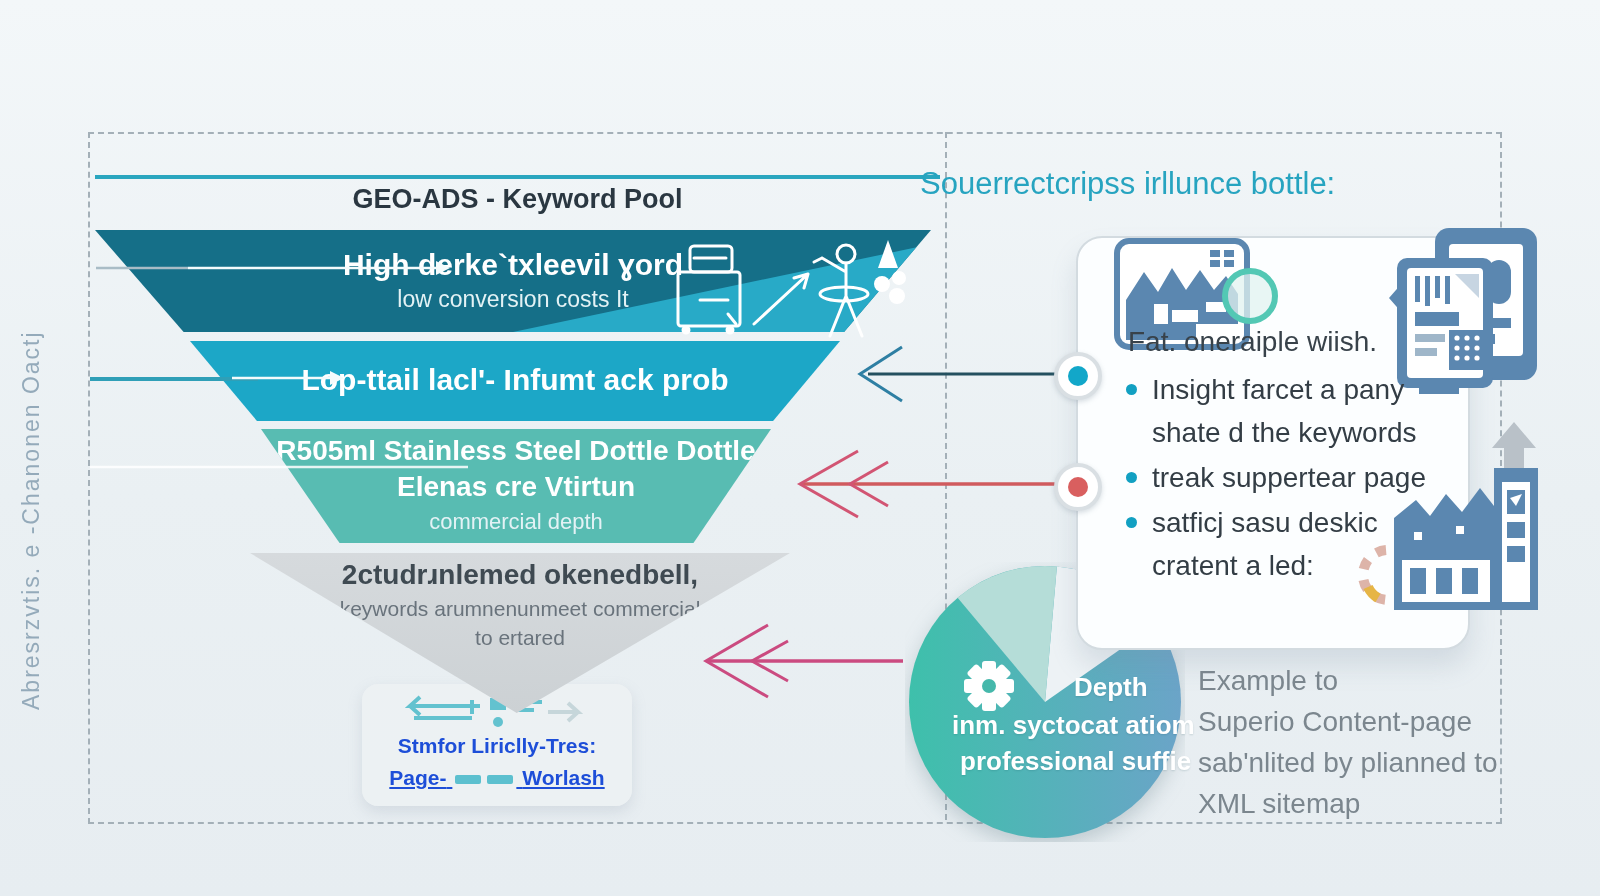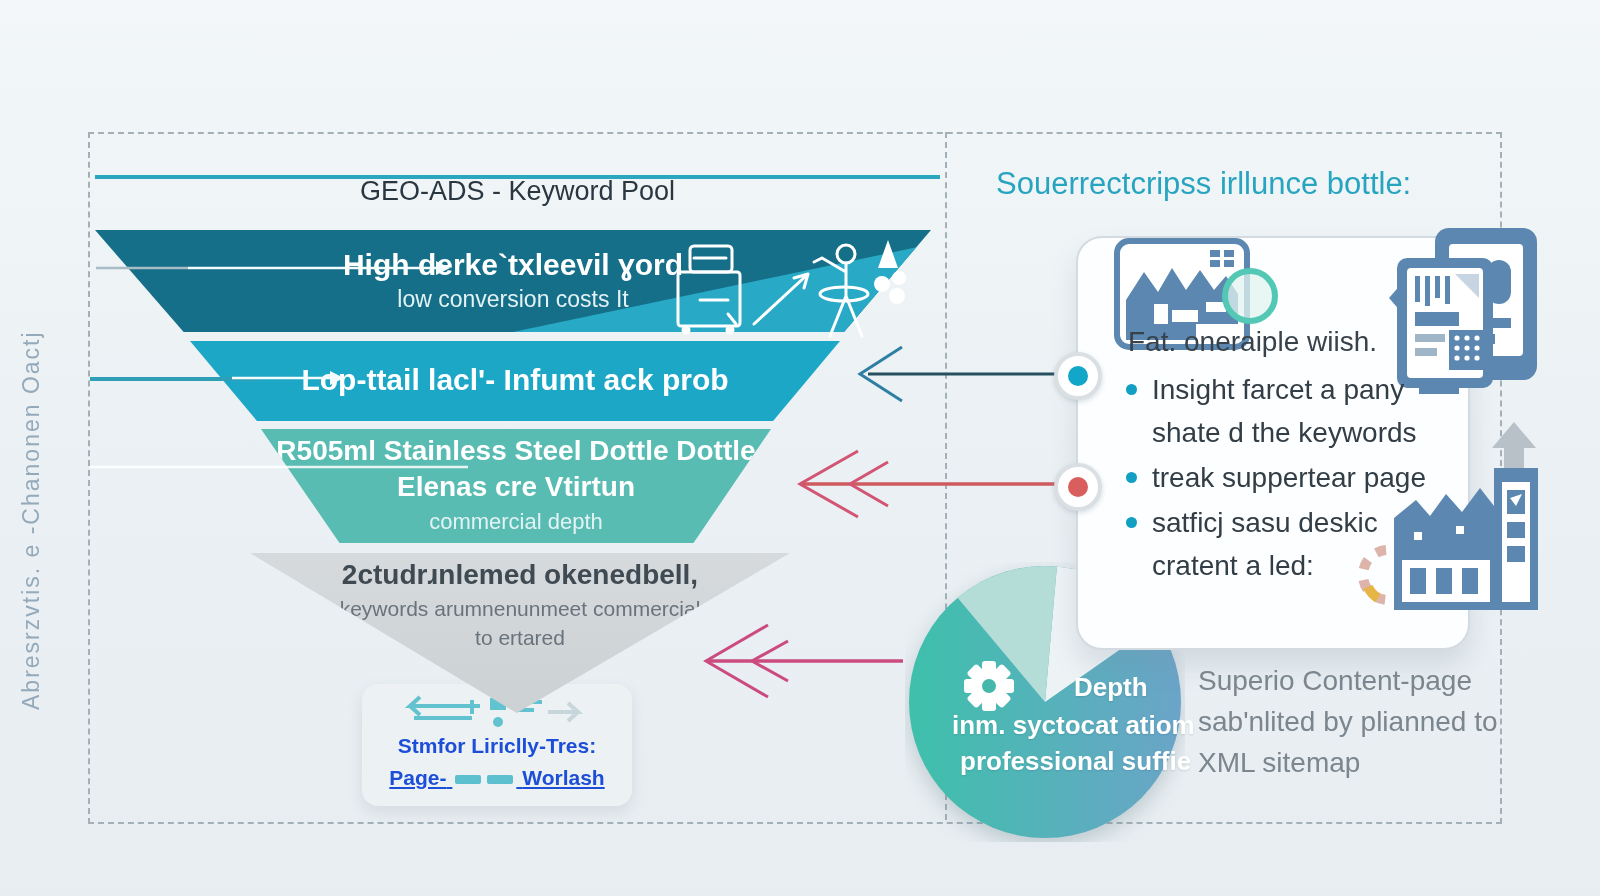--- a/index.html
+++ b/index.html
@@ -16,21 +16,21 @@
   
   .dash-rect{left:88px;top:132px;width:1410px;height:688px;border:2px dashed #a4b0b8;z-index:1;}
   .dash-div{left:945px;top:132px;height:688px;border-left:2px dashed #a4b0b8;z-index:1;}
 
   
   .side-label{left:18px;top:280px;height:430px;writing-mode:vertical-rl;transform:rotate(180deg);
               color:#94aaba;font-size:23px;letter-spacing:2px;z-index:2;}
 
   
   .top-line{left:95px;top:175px;width:845px;height:4px;background:#2aa6bf;z-index:2;}
-  .funnel-header{left:95px;top:176px;width:845px;font-size:27px;font-weight:400;color:#2a3741;z-index:2;}
+  .funnel-header{left:95px;top:184px;width:845px;font-size:27px;font-weight:700;color:#2a3741;z-index:2;}
   .layer{z-index:3;}
   .layer .t1{position:absolute;left:0;right:0;text-align:center;color:#fff;font-weight:700;}
   .layer .t2{position:absolute;left:0;right:0;text-align:center;color:#e3f2f5;}
   .l1{left:95px;top:230px;width:836px;height:102px;background:#156f88;
       clip-path:polygon(0 0,100% 0,89.6% 100%,10.6% 100%);}
   .l1 .shade{position:absolute;inset:0;background:#28aac7;
       clip-path:polygon(50% 100%,100% 14%,100% 100%);}
   .l2{left:190px;top:341px;width:650px;height:80px;background:#1ca7c7;
       clip-path:polygon(0 0,100% 0,89.7% 100%,10.3% 100%);}
   .l3{left:261px;top:429px;width:510px;height:114px;background:#58bcb2;
@@ -40,21 +40,21 @@
   .l4 .d1{position:absolute;left:0;right:0;text-align:center;color:#3f4a52;font-weight:700;}
   .l4 .d2{position:absolute;left:0;right:0;text-align:center;color:#69737c;}
 
   
   .tip-card{left:362px;top:684px;width:270px;height:122px;background:rgba(236,240,242,.96);
             border-radius:16px;z-index:2;box-shadow:0 6px 14px rgba(150,165,180,.25);}
   .tip-line{position:absolute;left:0;right:0;text-align:center;color:#1d4ed8;font-weight:600;font-size:21px;}
   .tip-bar{display:inline-block;width:26px;height:9px;background:#5cc0cf;border-radius:2px;margin:0 3px;vertical-align:middle;}
 
   
-  .right-title{left:996px;top:166px;width:540px;font-size:31px;color:#27a4c0;font-weight:500;z-index:2;}
+  .right-title{left:920px;top:166px;width:540px;font-size:31px;color:#27a4c0;font-weight:500;z-index:2;}
   .info-card{left:1076px;top:236px;width:390px;height:410px;background:#fcfeff;border:2px solid #d3dbe0;
              border-radius:26px;box-shadow:0 16px 26px rgba(120,140,160,.20);z-index:3;}
   .card-intro{left:1128px;top:326px;width:320px;font-size:28px;color:#38424a;z-index:4;}
   .bullets{left:1152px;top:368px;width:300px;z-index:4;margin:0;padding:0;list-style:none;}
   .bullets li{position:relative;font-size:28px;line-height:43px;color:#333d45;margin-bottom:2px;padding-left:0;}
   .bullets li::before{content:"";position:absolute;left:-26px;top:16px;width:11px;height:11px;border-radius:50%;background:#12a0c2;}
 
   .dot{width:40px;height:40px;border-radius:50%;background:#fff;border:4px solid #d9dfe3;z-index:6;
        display:flex;align-items:center;justify-content:center;box-shadow:0 2px 5px rgba(130,145,160,.3);}
   .dot i{display:block;width:20px;height:20px;border-radius:50%;}
@@ -235,20 +235,21 @@
   </svg>
 
   <div class="abs dot dot-teal">
       <i></i>
     </div>
   <div class="abs dot dot-red">
       <i></i>
     </div>
 
   <div class="abs example">
+    <div>Example to</div>
     <div>Superio Content-page</div>
     <div>sab'nlited by plianned to</div>
     <div>XML sitemap</div>
   </div>
 
   <svg class="abs overlay" width="1600" height="896" viewBox="0 0 1600 896">
 
     <line x1="96" y1="268" x2="188" y2="268" stroke="#a9bcc6" stroke-width="2.5"></line>
     <line x1="188" y1="268" x2="436" y2="268" stroke="#f4fbfc" stroke-width="2.5"></line>
     <path d="M436 261 L450 268 L436 275 Z" fill="#f4fbfc"></path>

